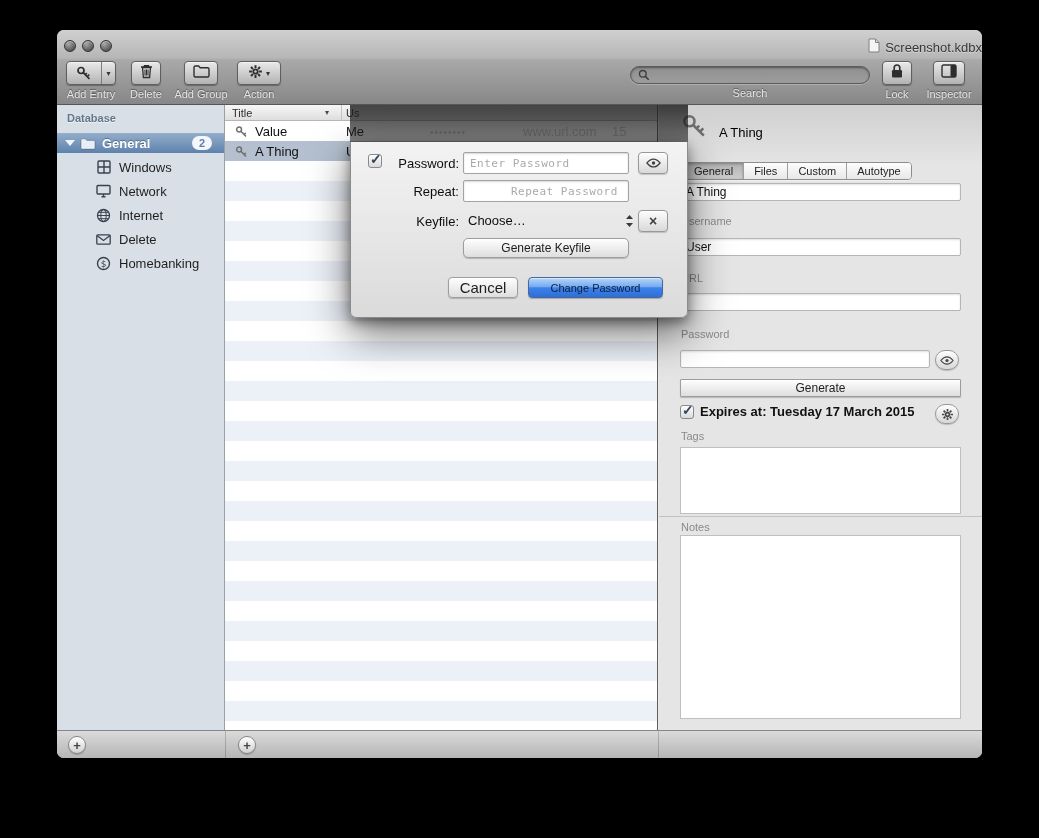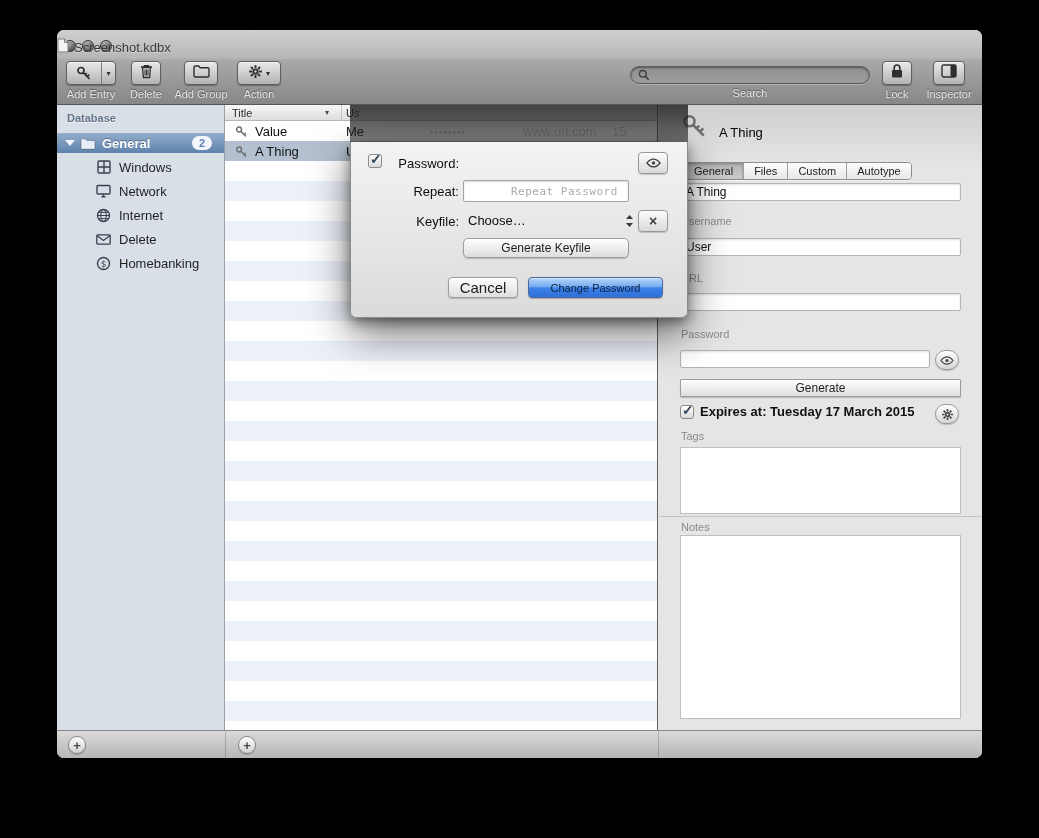--- a/index.html
+++ b/index.html
@@ -8,21 +8,21 @@
   .window { position:absolute; left:57px; top:30px; width:925px; height:728px; border-radius:7px;
             overflow:hidden; background:#e8e8e8; box-shadow:0 12px 45px rgba(0,0,0,.65); }
 
   
   .chrome { position:absolute; left:0; top:0; width:925px; height:75px;
             background:linear-gradient(#d0d0d0 0px, #b6b6b6 28px, #a9a9a9 30px, #878787 74px);
             border-bottom:1px solid #565656; }
   .tl { position:absolute; top:10px; width:12px; height:12px; border-radius:50%;
         border:1px solid #333; background:radial-gradient(circle at 35% 30%, #a8a8a8, #555 75%);
         box-shadow:inset 0 1px 1px rgba(255,255,255,.45); }
-  .win-title { position:absolute; top:8px; left:0; width:100%; text-align:left; font-size:13px;
+  .win-title { position:absolute; top:8px; left:0; width:100%; text-align:right; font-size:13px;
                color:#383838; text-shadow:0 1px 0 rgba(255,255,255,.35); }
   .win-title .ttl-inner { display:inline-flex; align-items:center; gap:5px; }
   .tb-item { position:absolute; top:31px; display:flex; flex-direction:column; align-items:center; }
   .tb-btn { height:24px; border:1px solid #5f5f5f; border-radius:4px;
             background:linear-gradient(#e9e9e9,#b3b3b3); color:#2e2e2e;
             box-shadow:inset 0 1px 0 rgba(255,255,255,.55), 0 1px 1px rgba(0,0,0,.3);
             display:flex; align-items:center; justify-content:center; }
   .tb-label { margin-top:3px; font-size:11px; color:#e4e4e4; text-shadow:0 -1px 1px rgba(0,0,0,.45); white-space:nowrap; }
   .tb-split { display:flex; align-items:stretch; height:100%; width:100%; }
   .tb-seg-main { flex:1; display:flex; align-items:center; justify-content:center; }
@@ -423,20 +423,21 @@
       <div class="plus-btn" style="left:11px">+</div>
       <div class="plus-btn" style="left:181px">+</div>
     </div>
 
     <div class="sheet-band"></div>
     <div class="sheet">
       <span class="checkbox sheet-check">
           <span class="check">✓</span>
         </span>
       <span class="sh-label" style="top:14px">Password:</span>
+      <input class="pwfield" style="top: 10px;" placeholder="Enter Password">
       <div class="mini-btn" style="top:10px">
         <span style="display:flex">
           <svg width="15" height="10" viewBox="0 0 16 10">
               <path d="M1 5C3.2 2.2 5.6.8 8 .8S12.8 2.2 15 5c-2.2 2.8-4.6 4.2-7 4.2S3.2 7.8 1 5z" fill="none" stroke="currentColor" stroke-width="1.3"></path>
               <circle cx="8" cy="5" r="1.8" fill="currentColor"></circle>
             </svg>
         </span>
       </div>
 
       <span class="sh-label" style="top:42px">Repeat:</span>

